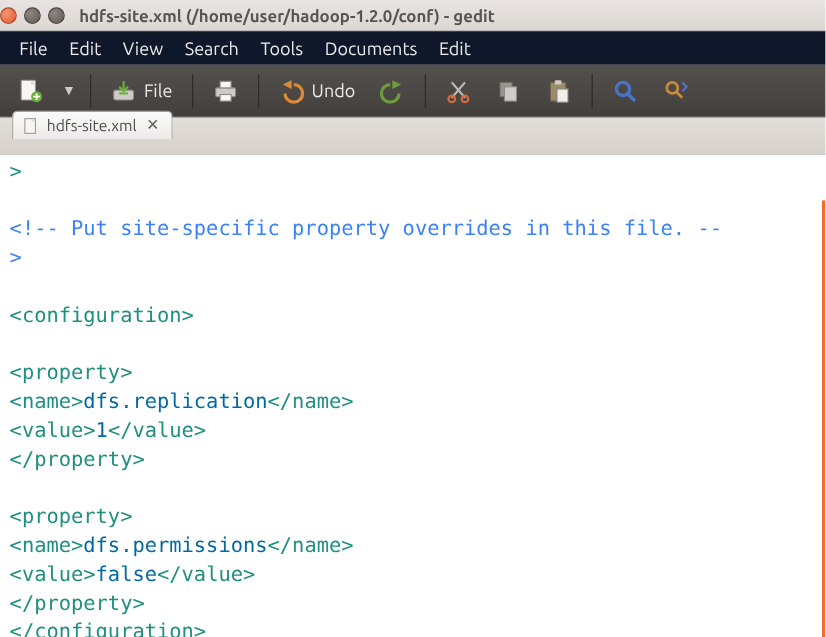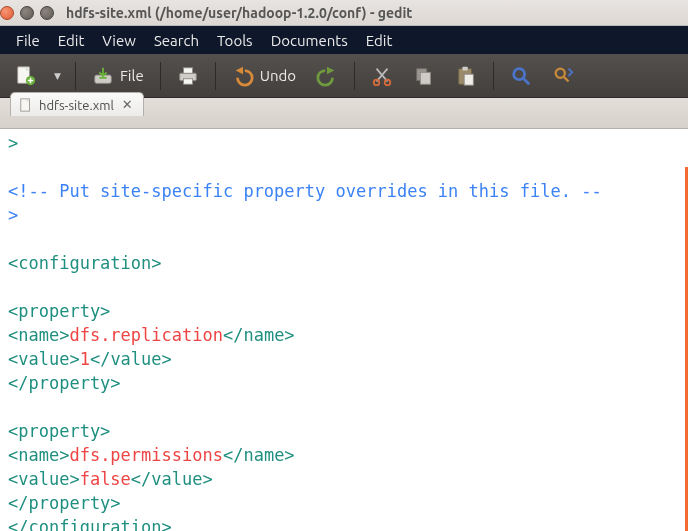--- a/index.html
+++ b/index.html
@@ -102,21 +102,21 @@
   .editor .scroll-marker {
     position: absolute;
     right: 0;
     top: 38px;
     bottom: 0;
     width: 3px;
     background: #f26b31;
   }
   .tag { color: #1f8f7f; }
   .comment { color: #3b82f6; }
-  .text { color: #ef4444; }
+  .text { color: #0369a1; }
 </style>
 </head>
 <body>
 
 <div class="titlebar">
   <span class="win-btn win-close"></span>
   <span class="win-btn win-min"></span>
   <span class="win-btn win-max"></span>
   <span class="title-text">hdfs-site.xml (/home/user/hadoop-1.2.0/conf) - gedit</span>
 </div>

